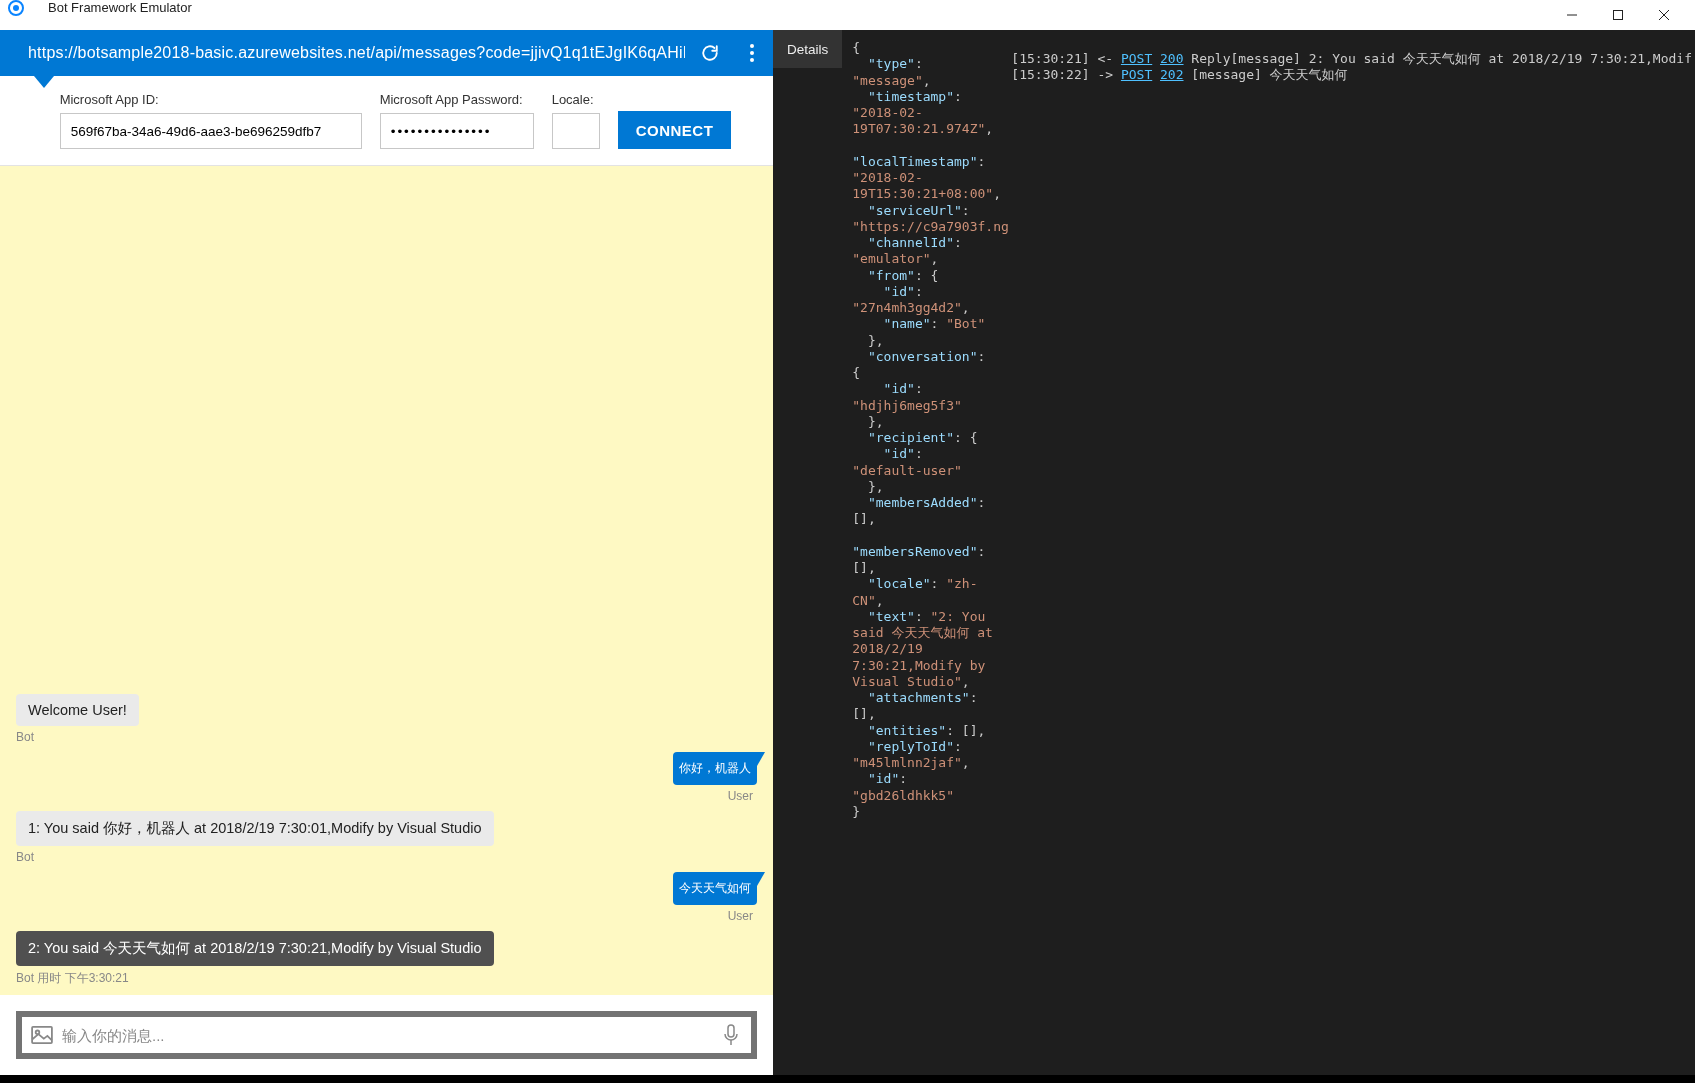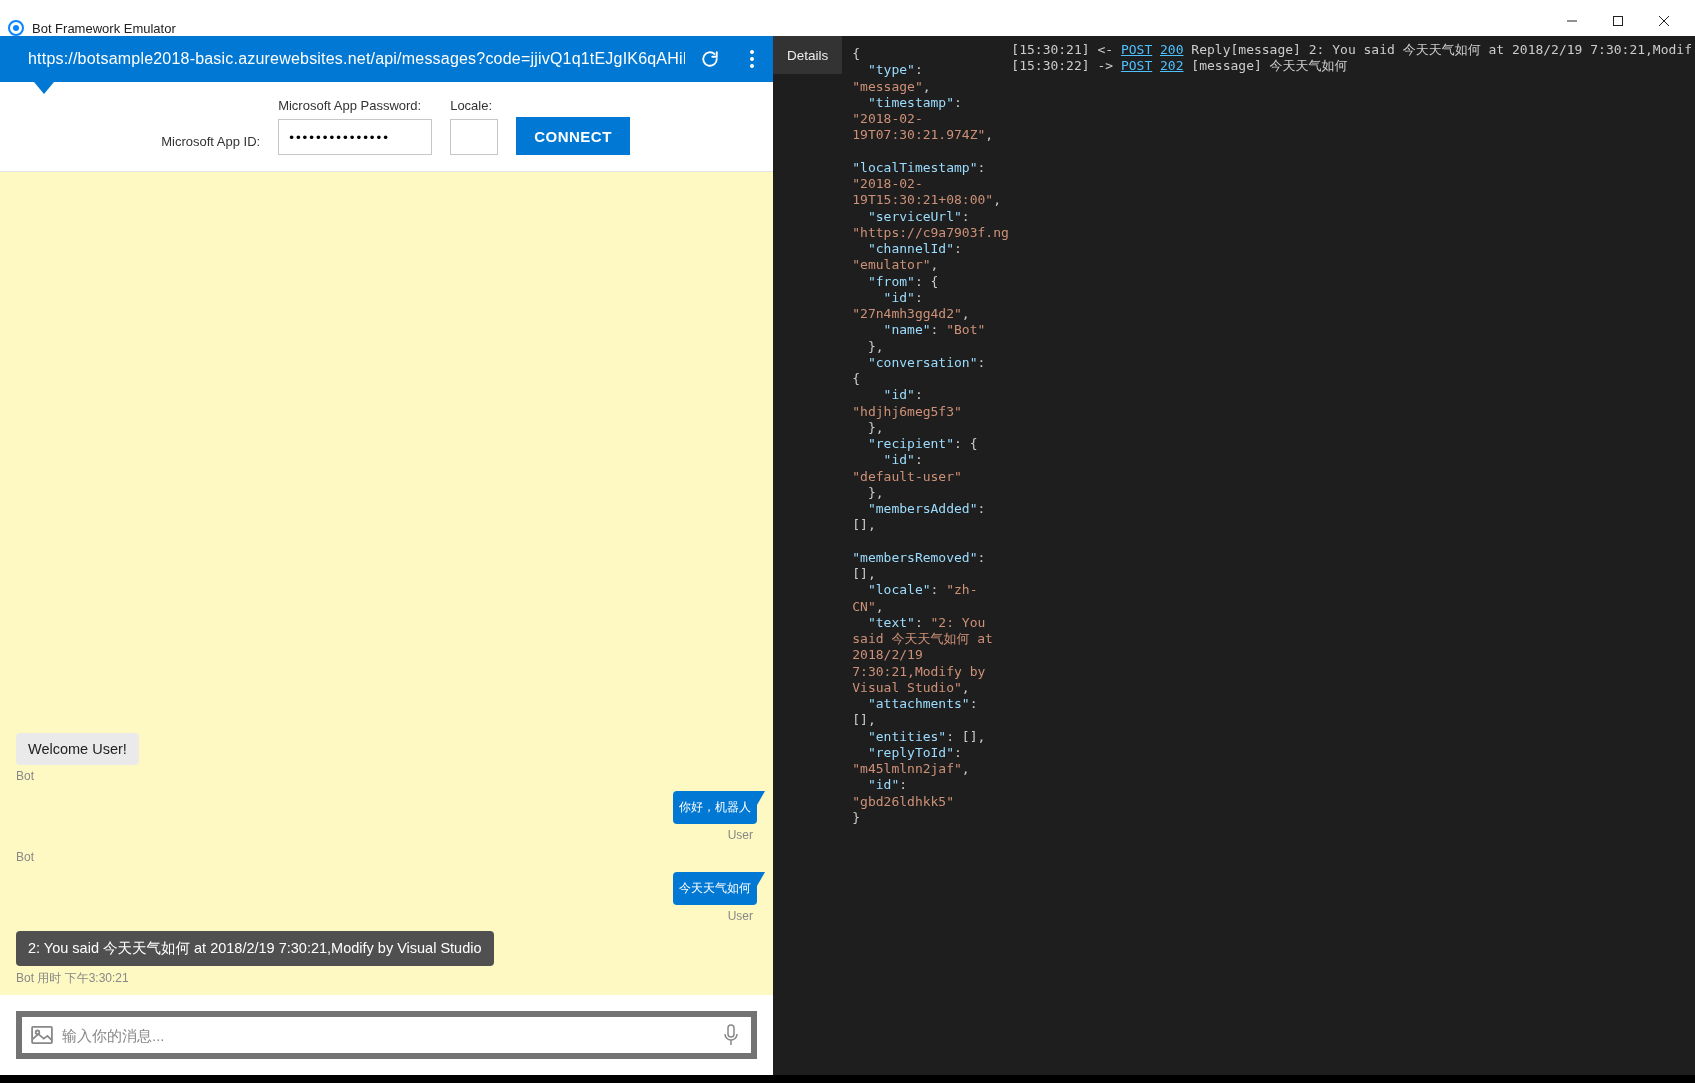--- a/index.html
+++ b/index.html
@@ -1,19 +1,19 @@
 <!DOCTYPE html>
 <html><head>
 <meta charset="utf-8">
 <style>
   * { box-sizing: border-box; margin: 0; padding: 0; }
   html, body { height: 100%; width: 100%; font-family: "Segoe UI", Arial, sans-serif; font-size: 14px; overflow: hidden; background: #fff; }
   .app-root { display: flex; flex-direction: column; height: 100vh; width: 100vw; }
   
-  .titlebar { height: 36px; display: flex; align-items: flex-end; padding: 0 8px 0 8px; background: #fff; border-bottom: 0px solid #ddd; }
+  .titlebar { height: 30px; display: flex; align-items: flex-start; padding: 0 8px 0 8px; background: #fff; border-bottom: 0px solid #ddd; gap: 16px; }
   .titlebar .app-icon { width: 16px; height: 16px; border: 2px solid #0a84ff; border-radius: 50%; margin-right: 8px; position: relative; }
   .titlebar .app-icon::after { content: ""; position: absolute; width: 6px; height: 6px; background: #0a84ff; border-radius: 50%; top: 3px; left: 3px; }
   .titlebar .title-text { font-size: 13px; color: #222; }
   .titlebar .spacer { flex: 1; }
   .titlebar .win-controls { display: flex; align-items: center; }
   .titlebar .win-btn { width: 46px; height: 30px; display: flex; align-items: center; justify-content: center; color: #222; cursor: default; }
   .titlebar .win-btn svg { overflow: visible; }
   
   .body-row { display: flex; flex: 1; min-height: 0; }
   .left-pane { width: 773px; display: flex; flex-direction: column; background: #fff; min-width: 0; }
@@ -47,21 +47,21 @@
   .user-meta { font-size: 12px; color: #888; margin-top: 4px; padding-right:4px;}
   
   .compose { display: flex; align-items: center; height: 48px; border-top: 1px solid #dcdcdc; border: 6px solid #737373; margin: 16px; background: #fff; }
   .compose .img-icon { width: 40px; display: flex; align-items: center; justify-content: center; color: #888; }
   .compose input { flex: 1; border: none; outline: none; height: 100%; font-size: 15px; color: #555; }
   .compose input::placeholder { color: #888; }
   .compose .mic-icon { width: 40px; display: flex; align-items: center; justify-content: center; color: #888; }
   
   .details-header, .log-header { background: #333; color: #eee; padding: 8px 14px; font-size: 13.5px; display: flex; align-items: center; justify-content: space-between; height: 38px; }
   .details-body { flex: 1 1 60%; min-height: 0; overflow: auto; background: #1e1e1e; padding: 10px 10px; font-family: Consolas, monospace; font-size: 13px; line-height: 1.25; }
-  .log-body { flex: 0 0 auto; height: 290px; overflow: hidden; background: #1e1e1e; padding: 6px 3px; font-family: Consolas, monospace; font-size: 13px; line-height: 1.25; white-space: nowrap; }
+  .log-body { flex: 0 0 auto; height: 290px; overflow: hidden; background: #1e1e1e; padding: 6px 3px; font-family: Consolas, monospace; font-size: 13px; line-height: 1.25; white-space: nowrap; margin-top: 15px; }
   .json .p { color: #cccccc; }  
   .json .k { color: #9cdcfe; }  
   .json .s { color: #ce9178; }  
   .log-line { color: #ccc; }
   .log-line a { color: #4fc1ff; text-decoration: underline; }
   .more-dots svg circle { fill: #eee; }
   .footer-strip { height: 8px; background: #000; }
 </style>
 </head>
 <body>
@@ -112,40 +112,41 @@
               <circle cx="2" cy="9" r="2" fill="#fff"></circle>
               <circle cx="2" cy="16" r="2" fill="#fff"></circle>
             </svg>
         </div>
         <div class="addr-pointer"></div>
       </div>
 
       <div class="conn-form">
         <div class="form-group form-appid">
           <label>Microsoft App ID:</label>
+          <input value="569f67ba-34a6-49d6-aae3-be696259dfb7" style="">
         </div>
         <div class="form-group form-pwd">
           <label>Microsoft App Password:</label>
           <input value="•••••••••••••••" style="">
         </div>
         <div class="form-group form-locale">
           <label>Locale:</label>
           <input value="" style="">
         </div>
         <button class="connect-btn">CONNECT</button>
       </div>
 
       <div class="chat-area">
         <div class="chat-inner" id="chat-inner">
             <div class="msg-block"><div class="bot-bubble">Welcome User!</div><div class="bot-meta">Bot</div></div>
             <div class="user-block">
               <div class="user-bubble">你好，机器人</div>
               <div class="user-meta">User</div>
             </div>
-            <div class="msg-block"><div class="bot-meta">Bot</div></div>
+            <div class="msg-block"><div class="bot-bubble">1: You said 你好，机器人 at 2018/2/19 7:30:01,Modify by Visual Studio</div><div class="bot-meta">Bot</div></div>
             <div class="user-block">
               <div class="user-bubble">今天天气如何</div>
               <div class="user-meta">User</div>
             </div>
             <div class="msg-block"><div class="bot-bubble selected">2: You said 今天天气如何 at 2018/2/19 7:30:21,Modify by Visual Studio</div><div class="bot-meta">Bot 用时 下午3:30:21</div></div>
           </div>
       </div>
 
       <div class="compose">
         <div class="img-icon">

